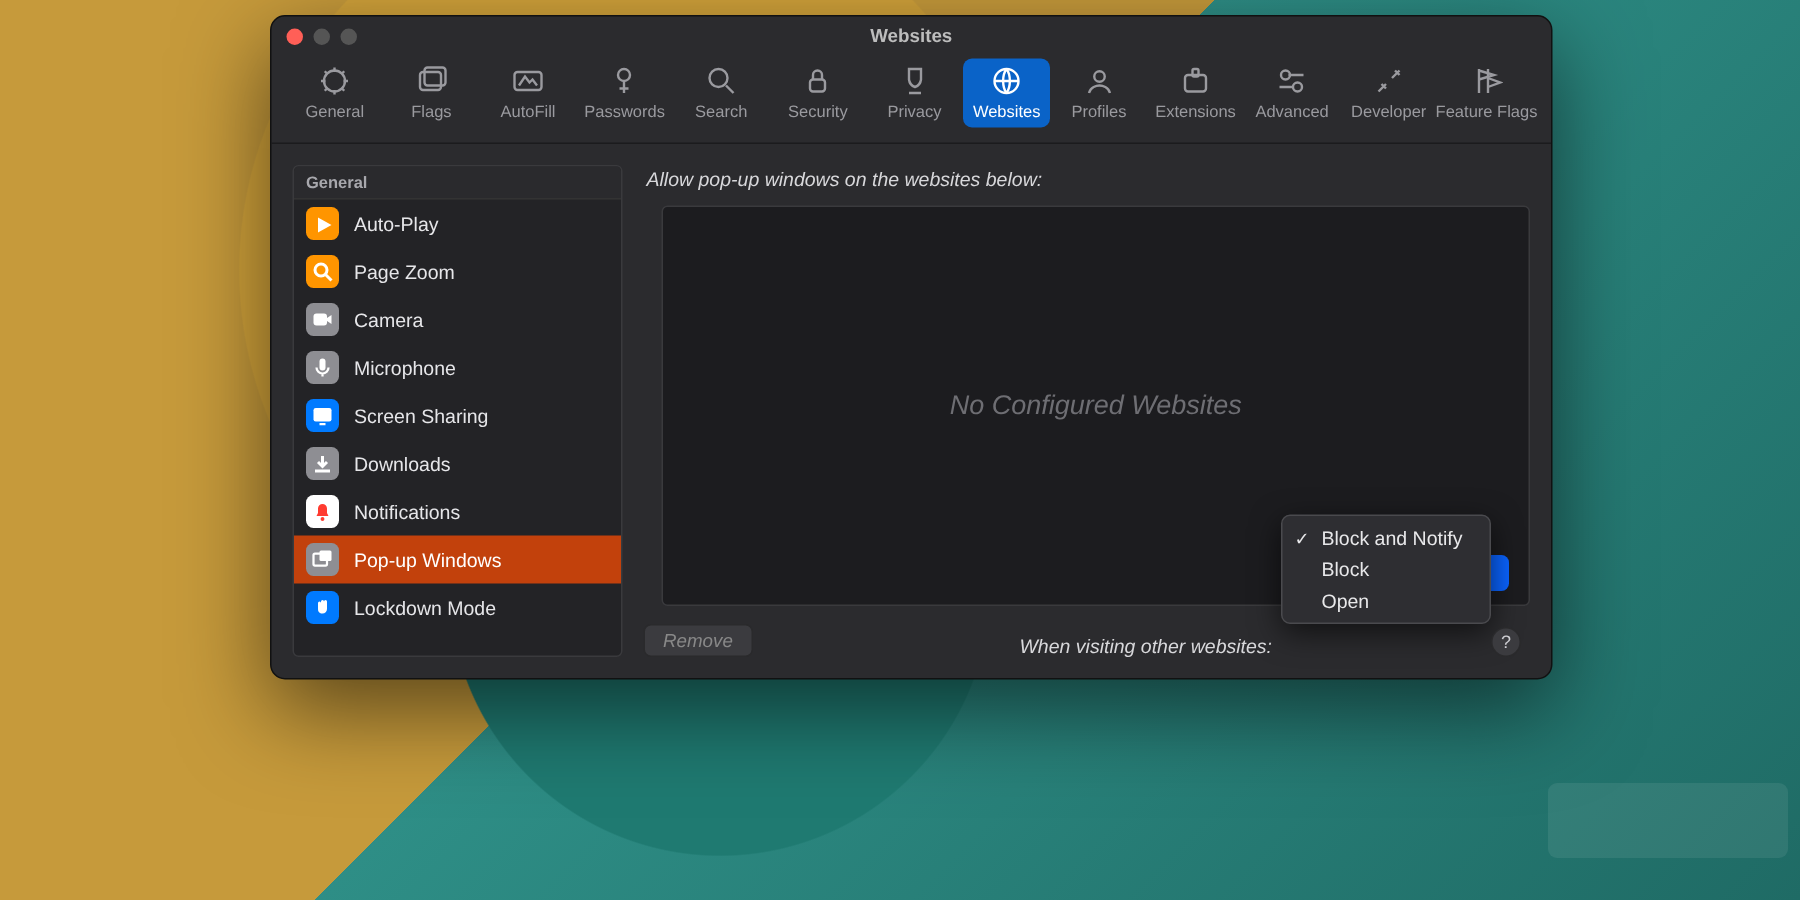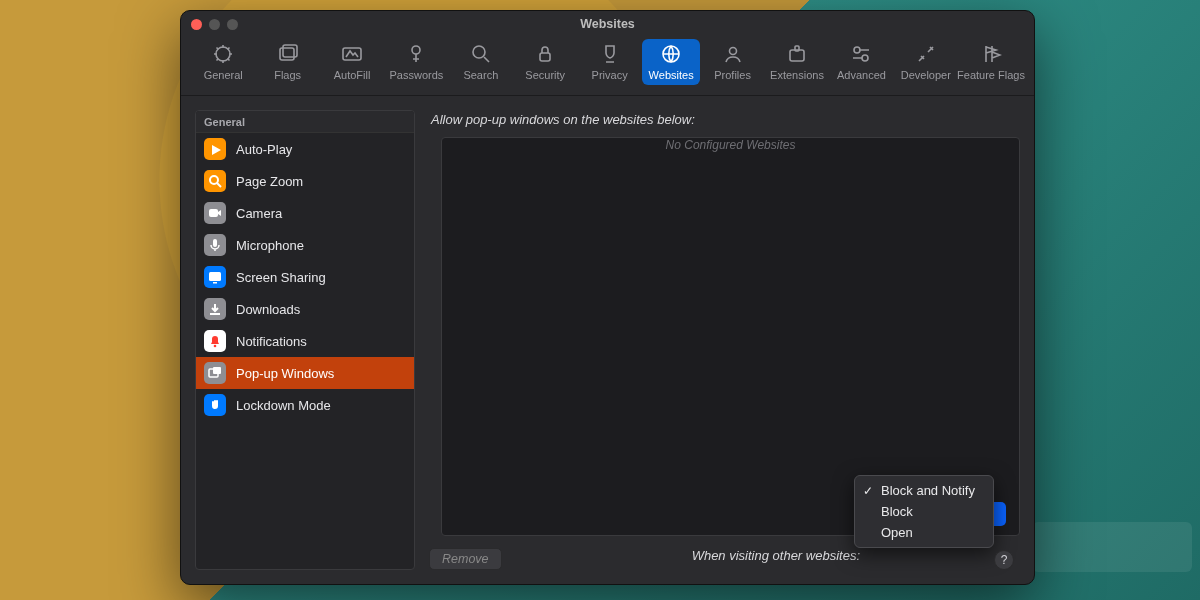--- a/index.html
+++ b/index.html
@@ -6,21 +6,21 @@
   html, body { width: 1200px; height: 600px; overflow: hidden; font-family: -apple-system, "Helvetica Neue", Arial, sans-serif; }
   body {
     background:
       radial-gradient(circle at 40% 65%, #1f7a71 0 180px, transparent 181px),
       radial-gradient(circle at 35% 30%, #d1a23a 0 260px, transparent 261px),
       linear-gradient(135deg, #c69a3b 0%, #c69a3b 45%, #2e8e86 45%, #1f6b65 100%);
     display: flex; align-items: flex-start; justify-content: center;
   }
   .window {
     position: absolute; top: 10px; left: 180px;
-    width: 855px; height: 575px;
+    width: 855px; height: 443px;
     background: #2b2b2e; border: 1px solid #111; border-radius: 10px;
     box-shadow: 0 20px 60px rgba(0,0,0,.55);
     display: flex; flex-direction: column;
     color: #ddd;
   }
   .titlebar {
     height: 26px; display: flex; align-items: center; padding: 0 10px;
     position: relative;
   }
   .traffic { display: flex; gap: 7px; }
@@ -47,23 +47,23 @@
   .sb-list { flex:1; overflow:auto;}
   .sb-item { display:flex; align-items:center; gap:10px; padding:5px 8px; font-size:13px; color:#e6e6e9;}
   .sb-item.selected { background:#c2410c; color:#fff;}
   .sb-icon { width:22px; height:22px; border-radius:5px; display:flex; align-items:center; justify-content:center; font-size:13px;}
   .sb-icon svg { width:14px; height:14px; }
   
   .main { flex:1; display:flex; flex-direction:column; min-width:0;font-style:italic;}
   .main-head { font-size:13px; color:#d8d8db; padding:2px 2px 10px;}
   .list-well {
     flex:1; background:#1c1c1f; border:1px solid #3a3a3d; border-radius:4px;
-    display:flex; justify-content:center; color:#6e6e73; font-size:12px;margin-left:12px;
-  }
-  .footer-row { display:flex; align-items:flex-start; gap:10px; padding-top:12px;}
+    display:flex; align-items:center; justify-content:center; color:#6e6e73; font-size:18px;margin-left:12px;
+  }
+  .footer-row { display:flex; align-items:flex-end; gap:22px; padding-top:12px;}
   .btn {
     background:#3b3b3f; color:#888; border:1px solid #2a2a2c; border-radius:5px;
     font-size:12.5px; padding:3px 12px; min-width:70px; text-align:center;
   }
   .spacer { flex:1; }
   .other-label { font-size:13px; color:#d8d8db; }
   .helpbtn {
     position:absolute; right:20px; bottom:14px;
     width:20px; height:20px; border-radius:50%; background:#3b3b3f; color:#cfcfd4;
     display:flex; align-items:center; justify-content:center; font-size:12px; border:1px solid #2a2a2c;

